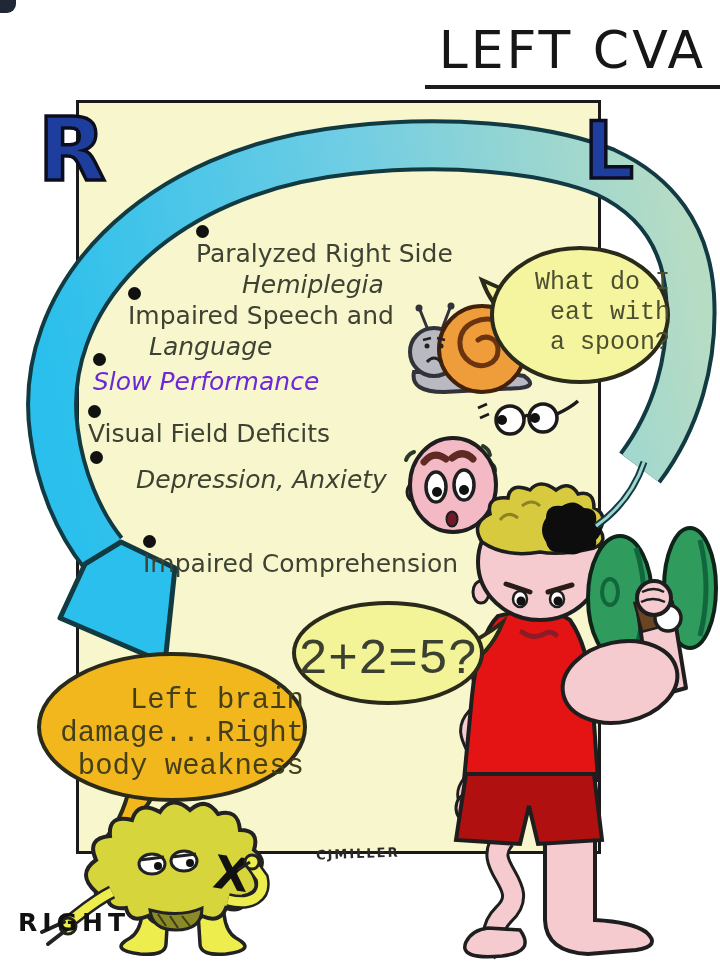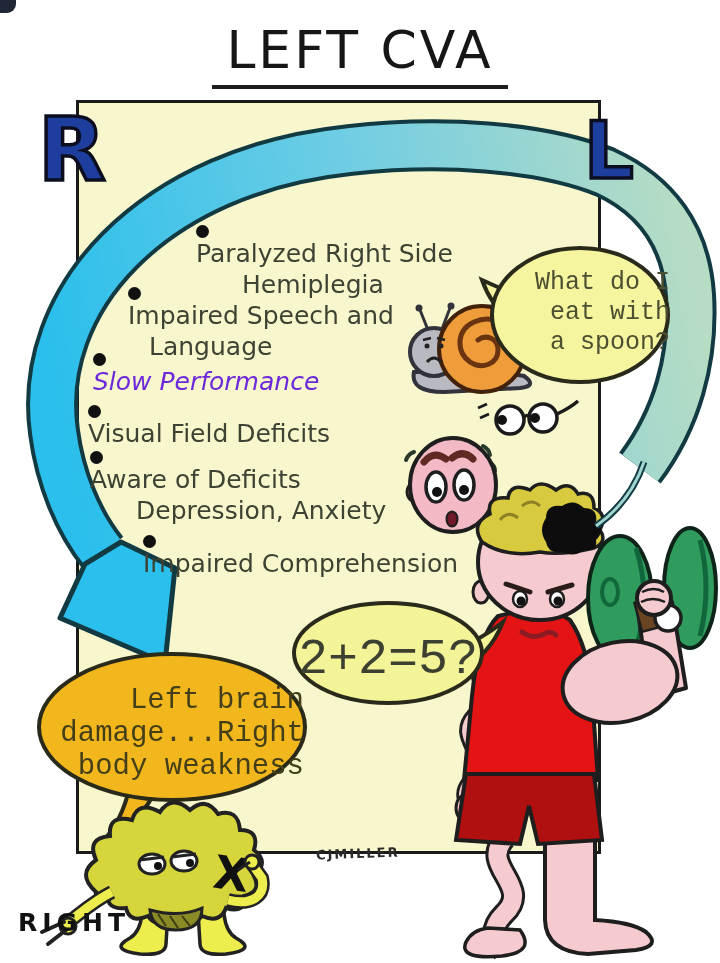--- a/index.html
+++ b/index.html
@@ -1,35 +1,35 @@
 <!DOCTYPE html>
 <html><head>
 <meta charset="utf-8">
 <style>
   html,body{margin:0;padding:0;background:#ffffff;}
   #canvas{position:relative;width:720px;height:963px;background:#ffffff;overflow:hidden;
           font-family:"DejaVu Sans",sans-serif;}
   .abs{position:absolute;}
   
-  #title-wrap{left:0;top:20px;width:720px;text-align:center;}
+  #title-wrap{left:0;top:20px;width:720px;text-align:right;}
   #title-text{display:inline-block;font-size:52px;letter-spacing:3px;color:#161616;
               border-bottom:4px solid #1c1c1c;padding:0 14px 5px 14px;}
   
   #poster{left:76px;top:100px;width:519px;height:748px;border:3px solid #1a1a1a;}
   
   .side-marker{font-weight:700;-webkit-text-stroke:3.5px #0d0d20;}
   #marker-r{left:38px;top:98px;font-size:88px;}
   #marker-l{left:584px;top:106px;font-size:78px;}
   
   #art{left:0;top:0;width:720px;height:963px;}
   
   .bullet-item{font-size:25px;line-height:31px;white-space:nowrap;}
   .bullet-row{display:flex;align-items:flex-start;flex-direction:column;}
   .dot{width:13px;height:13px;border-radius:50%;background:#111;margin:9px 9px 0 0;flex:0 0 13px;}
-  .bullet-line2{margin-left:46px;}
+  .bullet-line2{margin-left:46px;font-style:italic;}
   #b1{left:196px;top:216px;}
   #b2{left:128px;top:278px;}
   #b2 .bullet-line2{margin-left:21px;}
   #b3{left:93px;top:344px;}
   #b4{left:88px;top:396px;}
   #b5{left:90px;top:442px;}
   #b5 .bullet-line2{}
   #b6{left:143px;top:526px;}
   
   .bubble-text{text-align:right;font-family:Liberation Mono, monospace;}
@@ -218,21 +218,20 @@
   </div>
   <div class="abs bullet-item" id="b4" style="color: rgb(62, 66, 51);">
     <div class="bullet-row">
         <span class="dot"></span>
       <span>Visual Field Deficits</span>
       </div>
   </div>
   <div class="abs bullet-item" id="b5" style="color: rgb(62, 66, 51);">
     <div class="bullet-row">
         <span class="dot"></span>
-      <span>Aware of Deficits</span>
       </div>
     <div class="bullet-line2">Depression, Anxiety</div>
   </div>
   <div class="abs bullet-item" id="b6" style="color: rgb(62, 66, 51);">
     <div class="bullet-row">
         <span class="dot"></span>
       <span>Impaired Comprehension</span>
       </div>
   </div>
 

